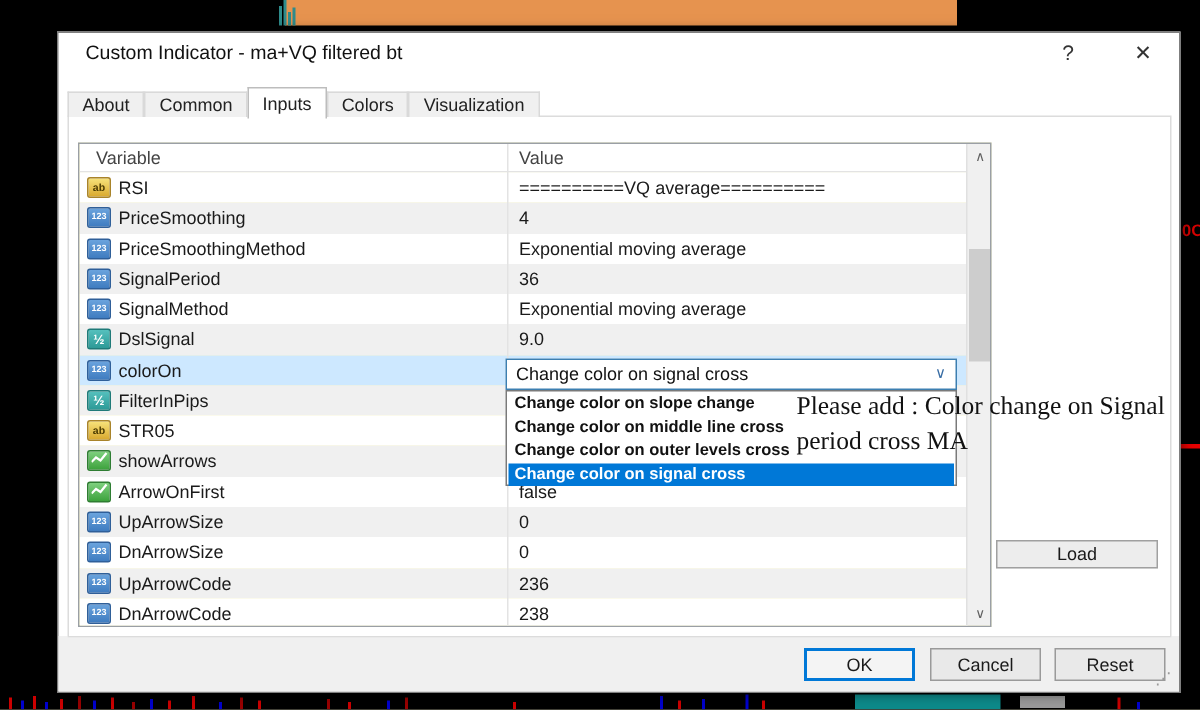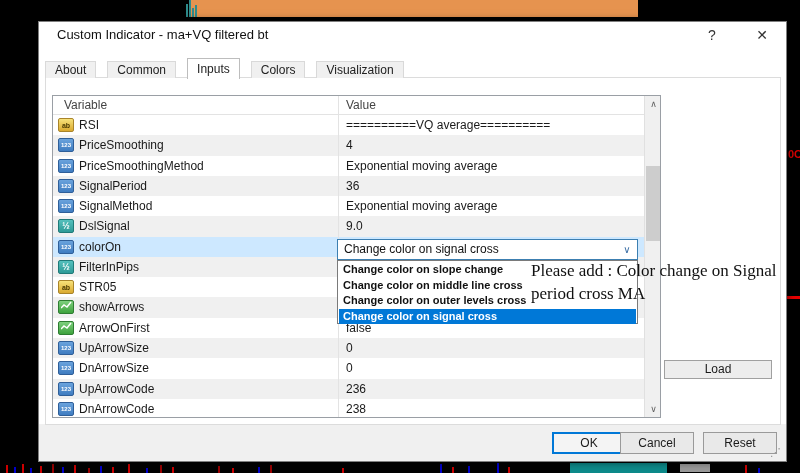--- a/index.html
+++ b/index.html
@@ -23,21 +23,21 @@
     position:absolute; left:38px; top:21px; width:749px; height:441px;
     background:#fff; border:1px solid #7f7f7f; box-shadow:0 0 8px rgba(0,0,0,.6);
   }
   .title-text { position:absolute; left:57px; top:27px; font-size:13px; color:#111; }
   .cap-btn { position:absolute; top:24px; width:24px; height:22px; text-align:center; line-height:22px; font-size:14px; color:#333; }
   .help-btn  { left:700px; }
   .close-btn { left:750px; }
   
   .tabs { position:absolute; left:45px; top:57px; height:21px; display:flex; align-items:flex-end; z-index:3; }
   .tab {
-    height:17px; padding:0 9px; margin-right:11px; font-size:12px; color:#222;
+    height:17px; padding:0 9px; margin-right:0; font-size:12px; color:#222;
     line-height:16px; background:#f0f0f0; border:1px solid #d9d9d9; border-bottom:none;
   }
   .tab.sel { height:21px; line-height:20px; background:#fff; border-color:#bdbdbd; position:relative; top:1px; z-index:4; }
   
   .tabpage { position:absolute; left:45px; top:77px; width:736px; height:348px; background:#fff; border:1px solid #dcdcdc; z-index:1; }
   
   .ptable { position:absolute; left:52px; top:95px; width:609px; height:323px; background:#fef9c3; border:1px solid #9a9fa5; overflow:hidden; z-index:2; }
   .thead { position:absolute; left:0; top:0; width:592px; height:19px; background:#fff; border-bottom:1px solid #e3e3e3; }
   .thead .h1 { position:absolute; left:11px;  top:0; line-height:19px; font-size:12px; color:#444; }
   .thead .h2 { position:absolute; left:293px; top:0; line-height:19px; font-size:12px; color:#444; }
@@ -259,18 +259,18 @@
     </div>
 
   <div class="annotation">
     <div>Please add : Color change on Signal</div>
     <div>period cross MA</div>
   </div>
 
   <div class="side-btn" style="left:664px; top:360px;">Load</div>
 
   <div class="footer"></div>
-  <div class="f-btn ok" style="left:552px;">OK</div>
+  <div class="f-btn ok" style="left:536px;">OK</div>
   <div class="f-btn" style="left:620px;">Cancel</div>
   <div class="f-btn" style="left:703px;">Reset</div>
   <div class="grip">⋰</div>
 
 </div>
 
 </body></html>

